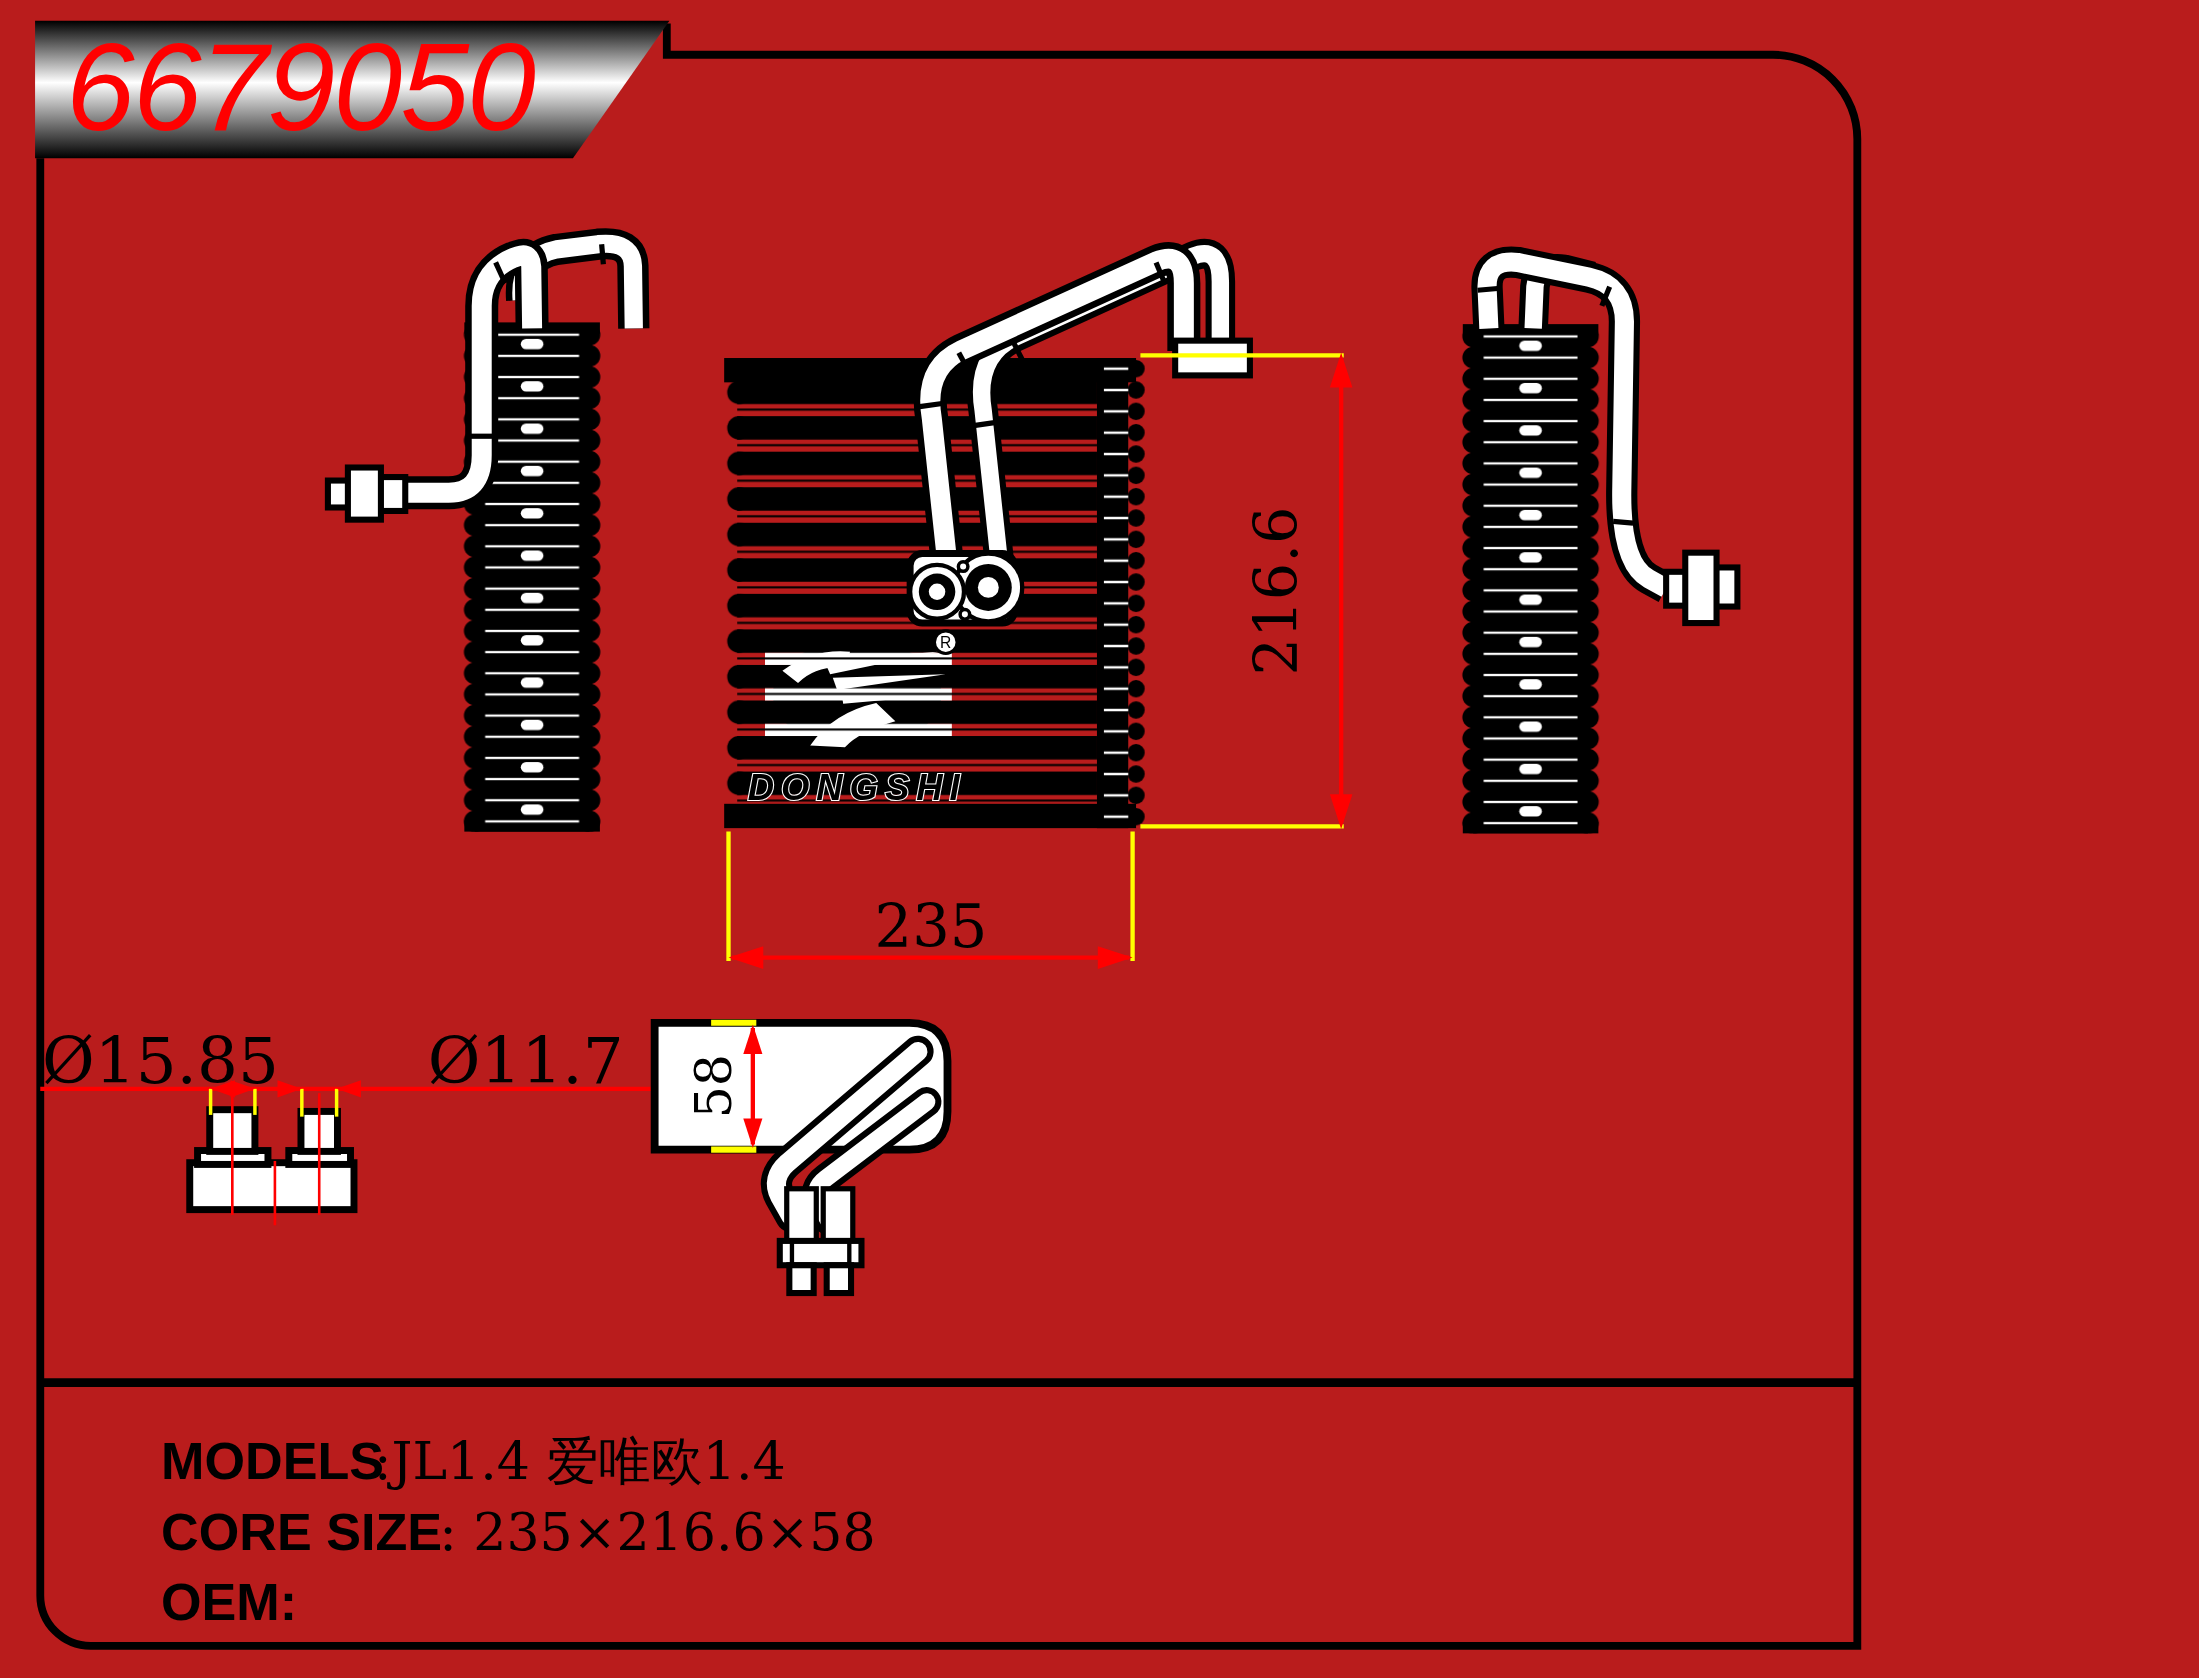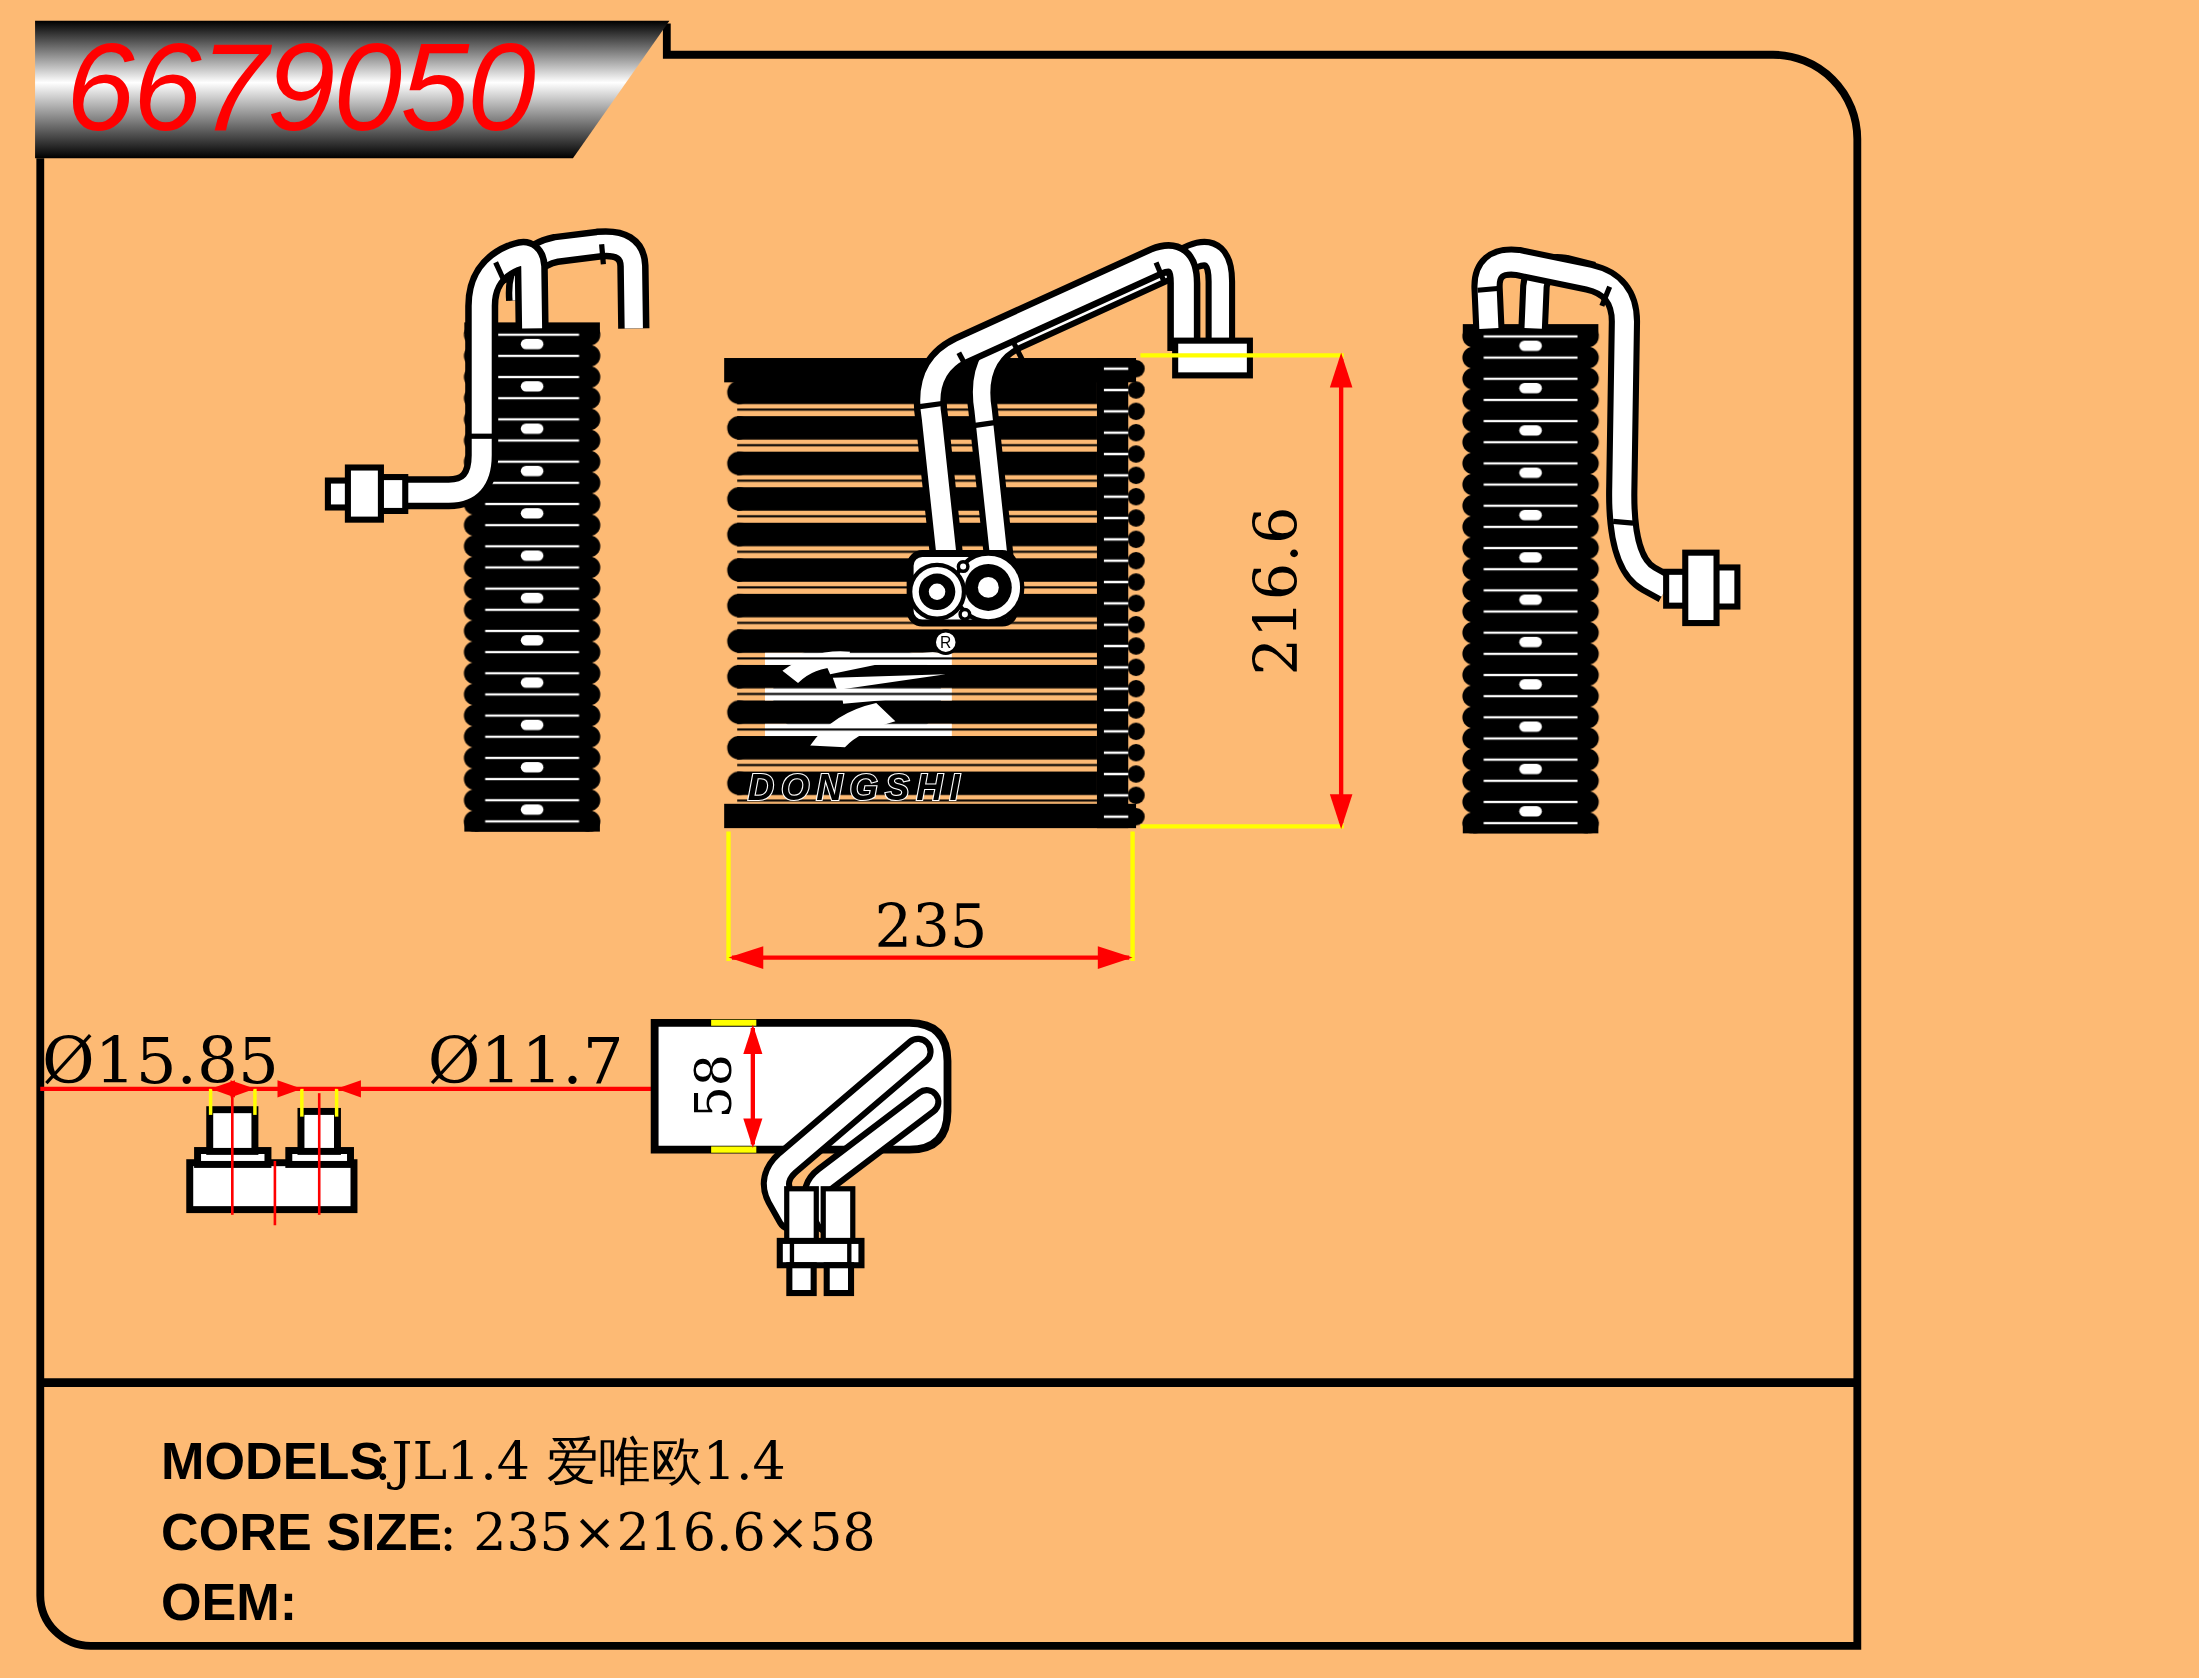--- a/index.html
+++ b/index.html
@@ -1,16 +1,16 @@
 <!DOCTYPE html>
 <html style="font-size:14px"><head>
 <meta charset="utf-8">
 <style>
   html,body{margin:0;padding:0;background:#fff;}
-  .page{position:relative;width:2200px;height:1678px;background:#fdba74;overflow:hidden;}
+  .page{position:relative;width:2200px;height:1678px;background:#b91c1c;overflow:hidden;}
   svg{position:absolute;left:0;top:0;}
   text{user-select:none;}
   .dim{font-family:"DejaVu Serif", serif;fill:#000;}
   .banner-num{font-family:"Liberation Sans", sans-serif;font-style:italic;fill:#ff0000;letter-spacing:-2px;}
   .flabel{font-family:"Liberation Sans", sans-serif;font-weight:bold;fill:#000;}
   .fvalue{font-family:"DejaVu Serif", serif;fill:#000;}
   .brand{font-family:"Liberation Sans", sans-serif;font-weight:bold;font-style:italic;fill:#000;stroke:#fff;stroke-width:2.5px;paint-order:stroke;letter-spacing:8px;}
   .rmark{font-family:"Liberation Sans", sans-serif;fill:#000;}
 </style>
 <title>6679050</title></head>

